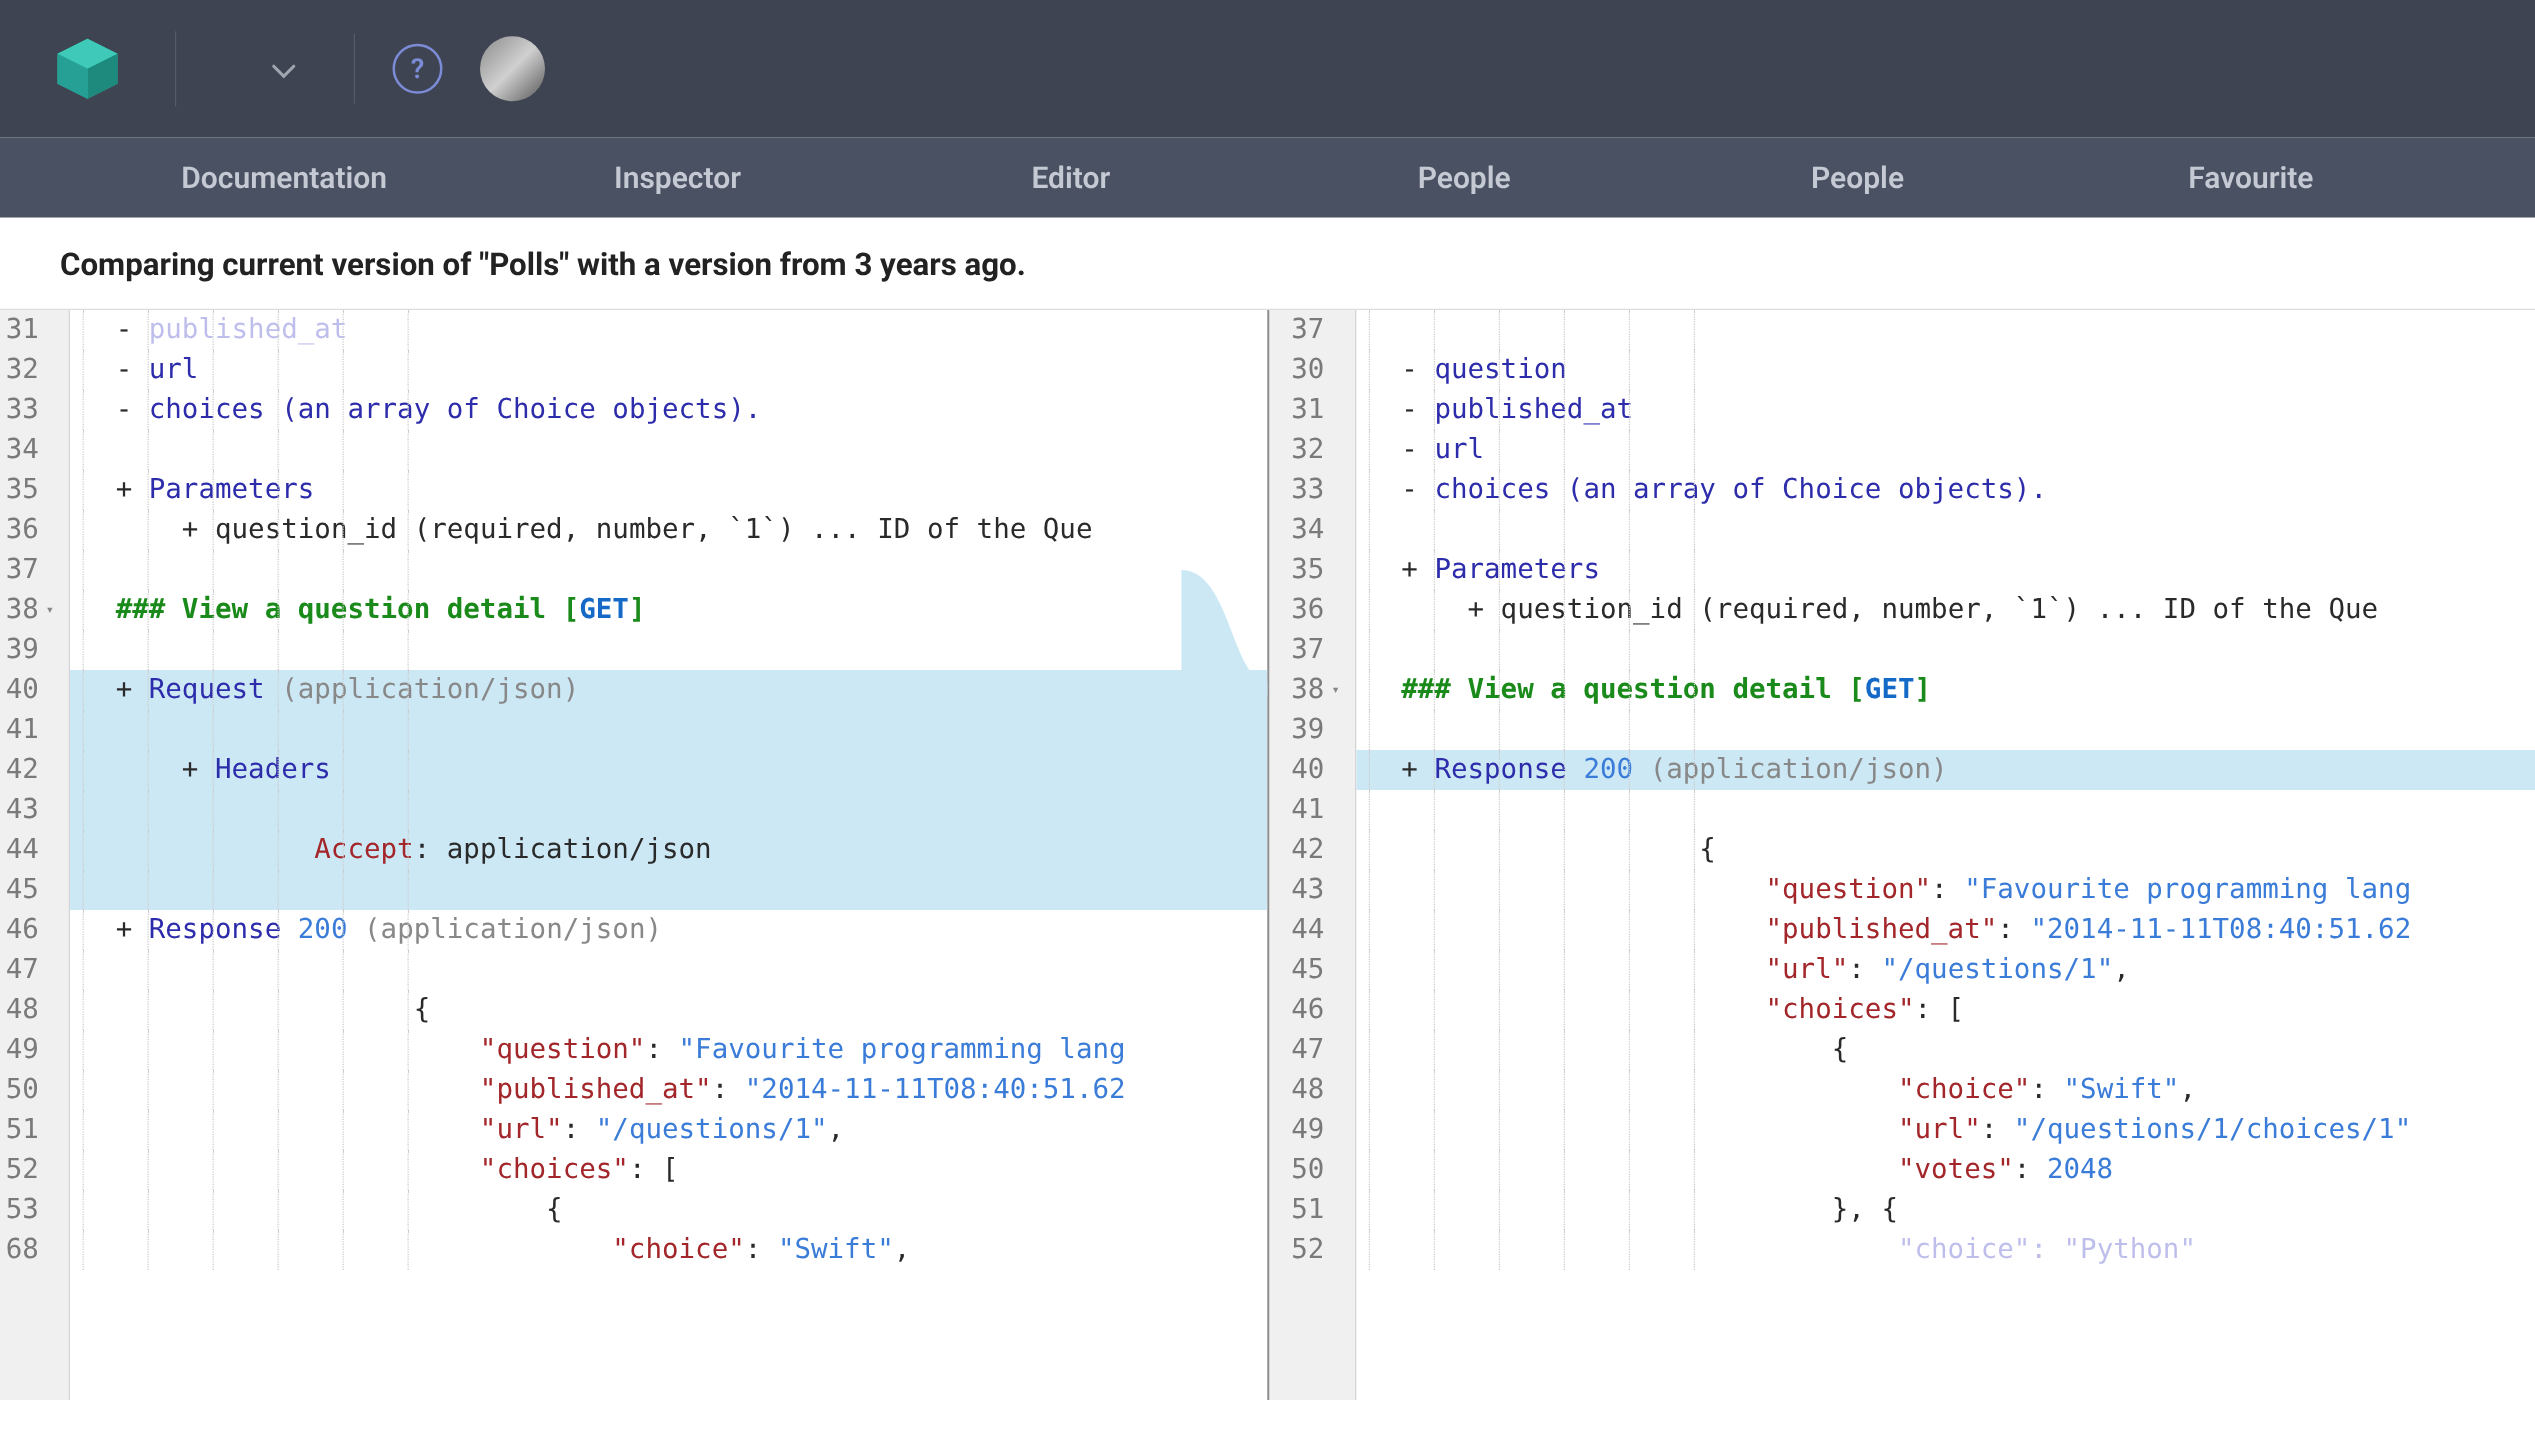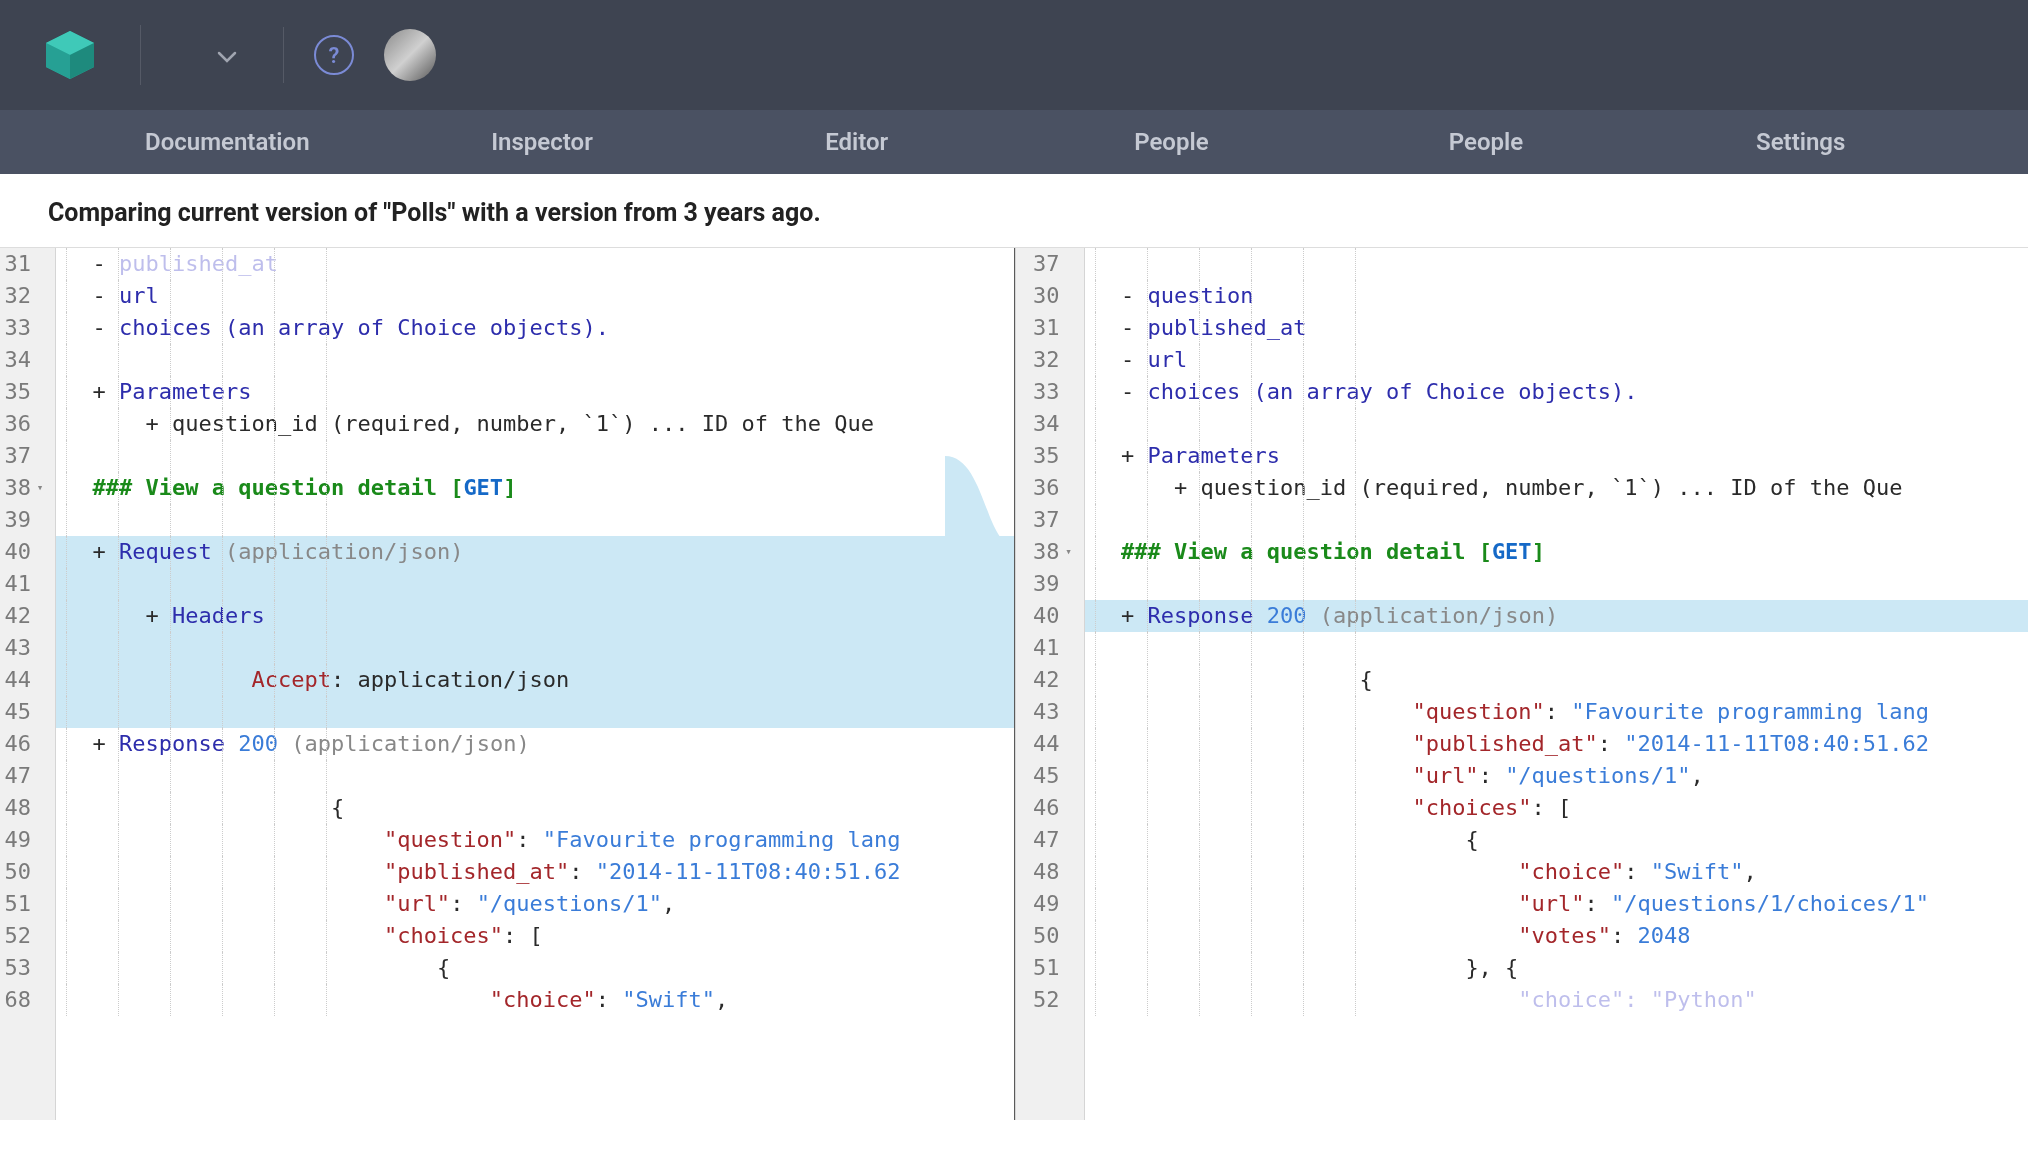--- a/index.html
+++ b/index.html
@@ -208,21 +208,21 @@
     <div class="avatar"></div>
   </div>
 </div>
 
 <div class="nav-tabs">
   <div class="nav-tab">Documentation</div>
   <div class="nav-tab">Inspector</div>
   <div class="nav-tab">Editor</div>
   <div class="nav-tab">People</div>
   <div class="nav-tab">People</div>
-  <div class="nav-tab">Settings</div>
+  <div class="nav-tab">Favourite</div>
 </div>
 
 <div class="compare-header">
   <div class="compare-title">Comparing current version of "Polls" with a version from 3 years ago.</div>
 </div>
 
 <div class="diff-container">
   <div class="diff-pane left">
     <div class="gutter-area" id="gutter-left">
         <div class="gutter-line">

